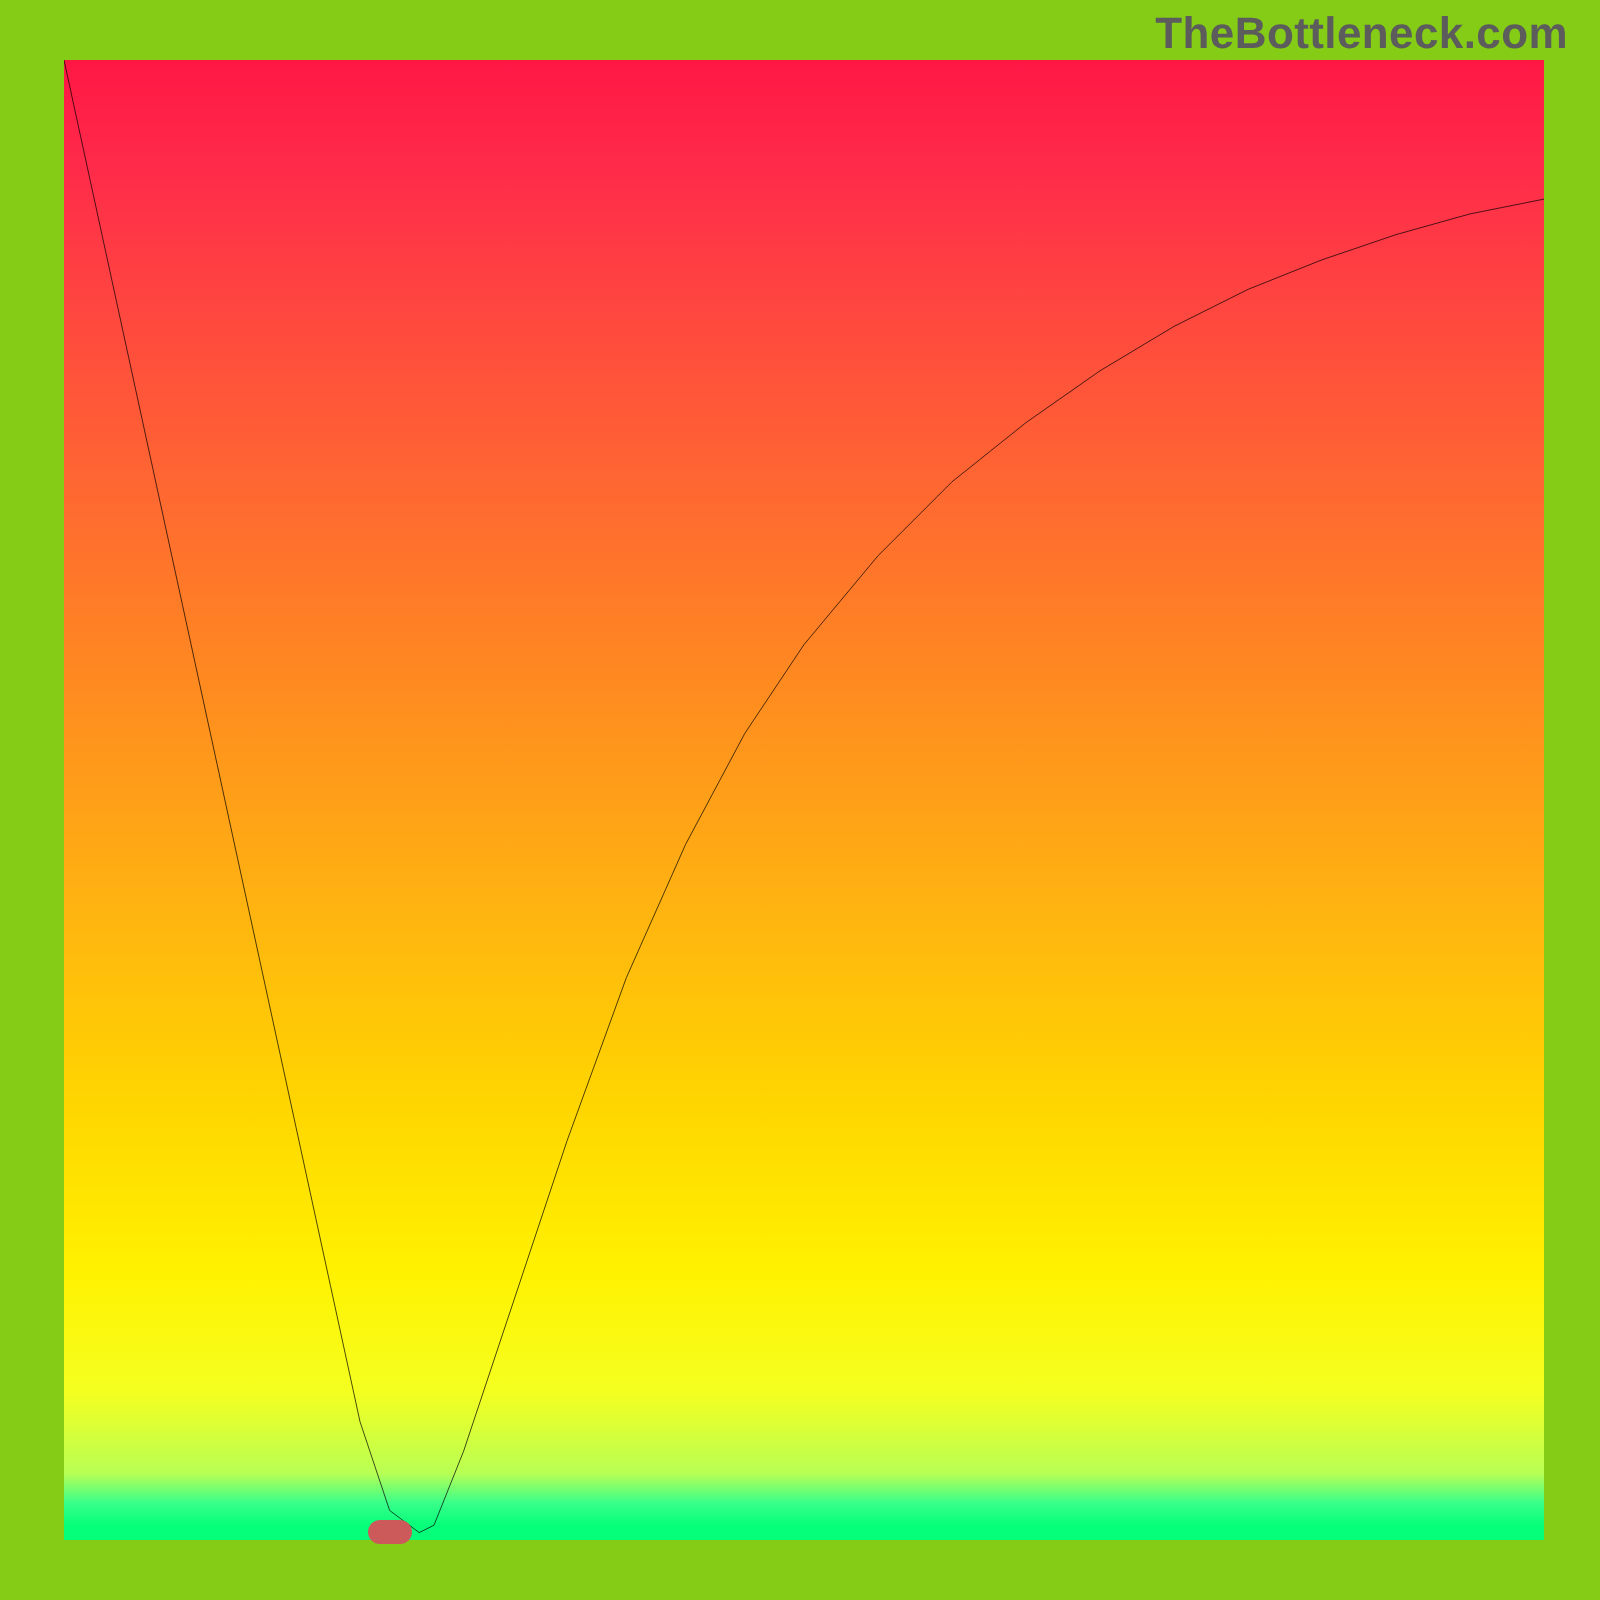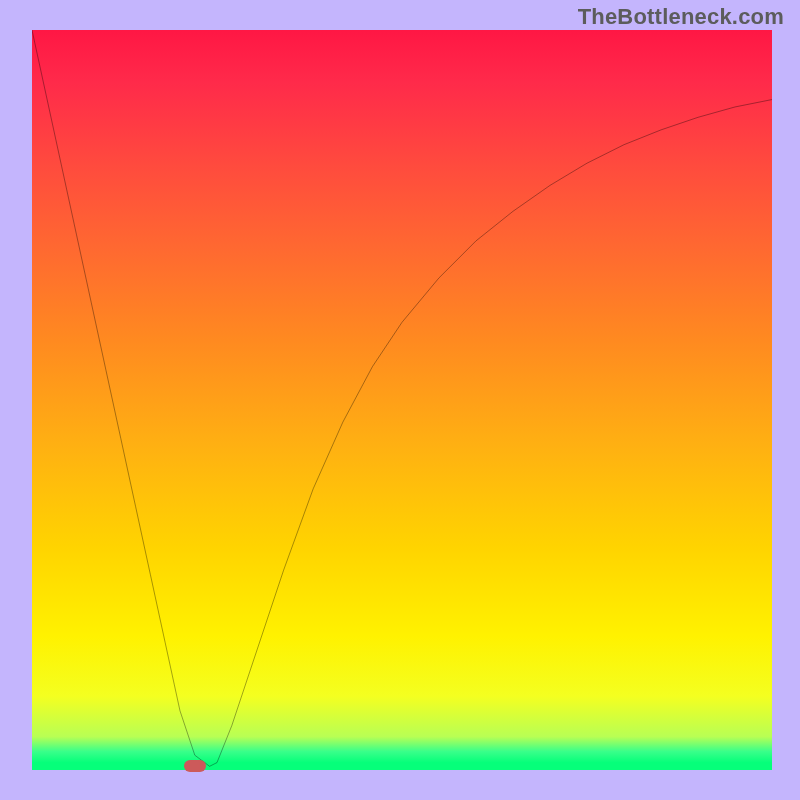--- a/index.html
+++ b/index.html
@@ -7,21 +7,21 @@
     padding: 0;
     width: 800px;
     height: 800px;
     background: #000;
     overflow: hidden;
   }
   .chart-container {
     position: relative;
     width: 800px;
     height: 800px;
-    background: #c4b5fd;
+    background: #84cc16;
   }
   .watermark {
     position: absolute;
     top: 4px;
     right: 16px;
     font-family: Arial, Helvetica, sans-serif;
     font-size: 22px;
     font-weight: 600;
     color: #5c5c5c;
     letter-spacing: 0.2px;

